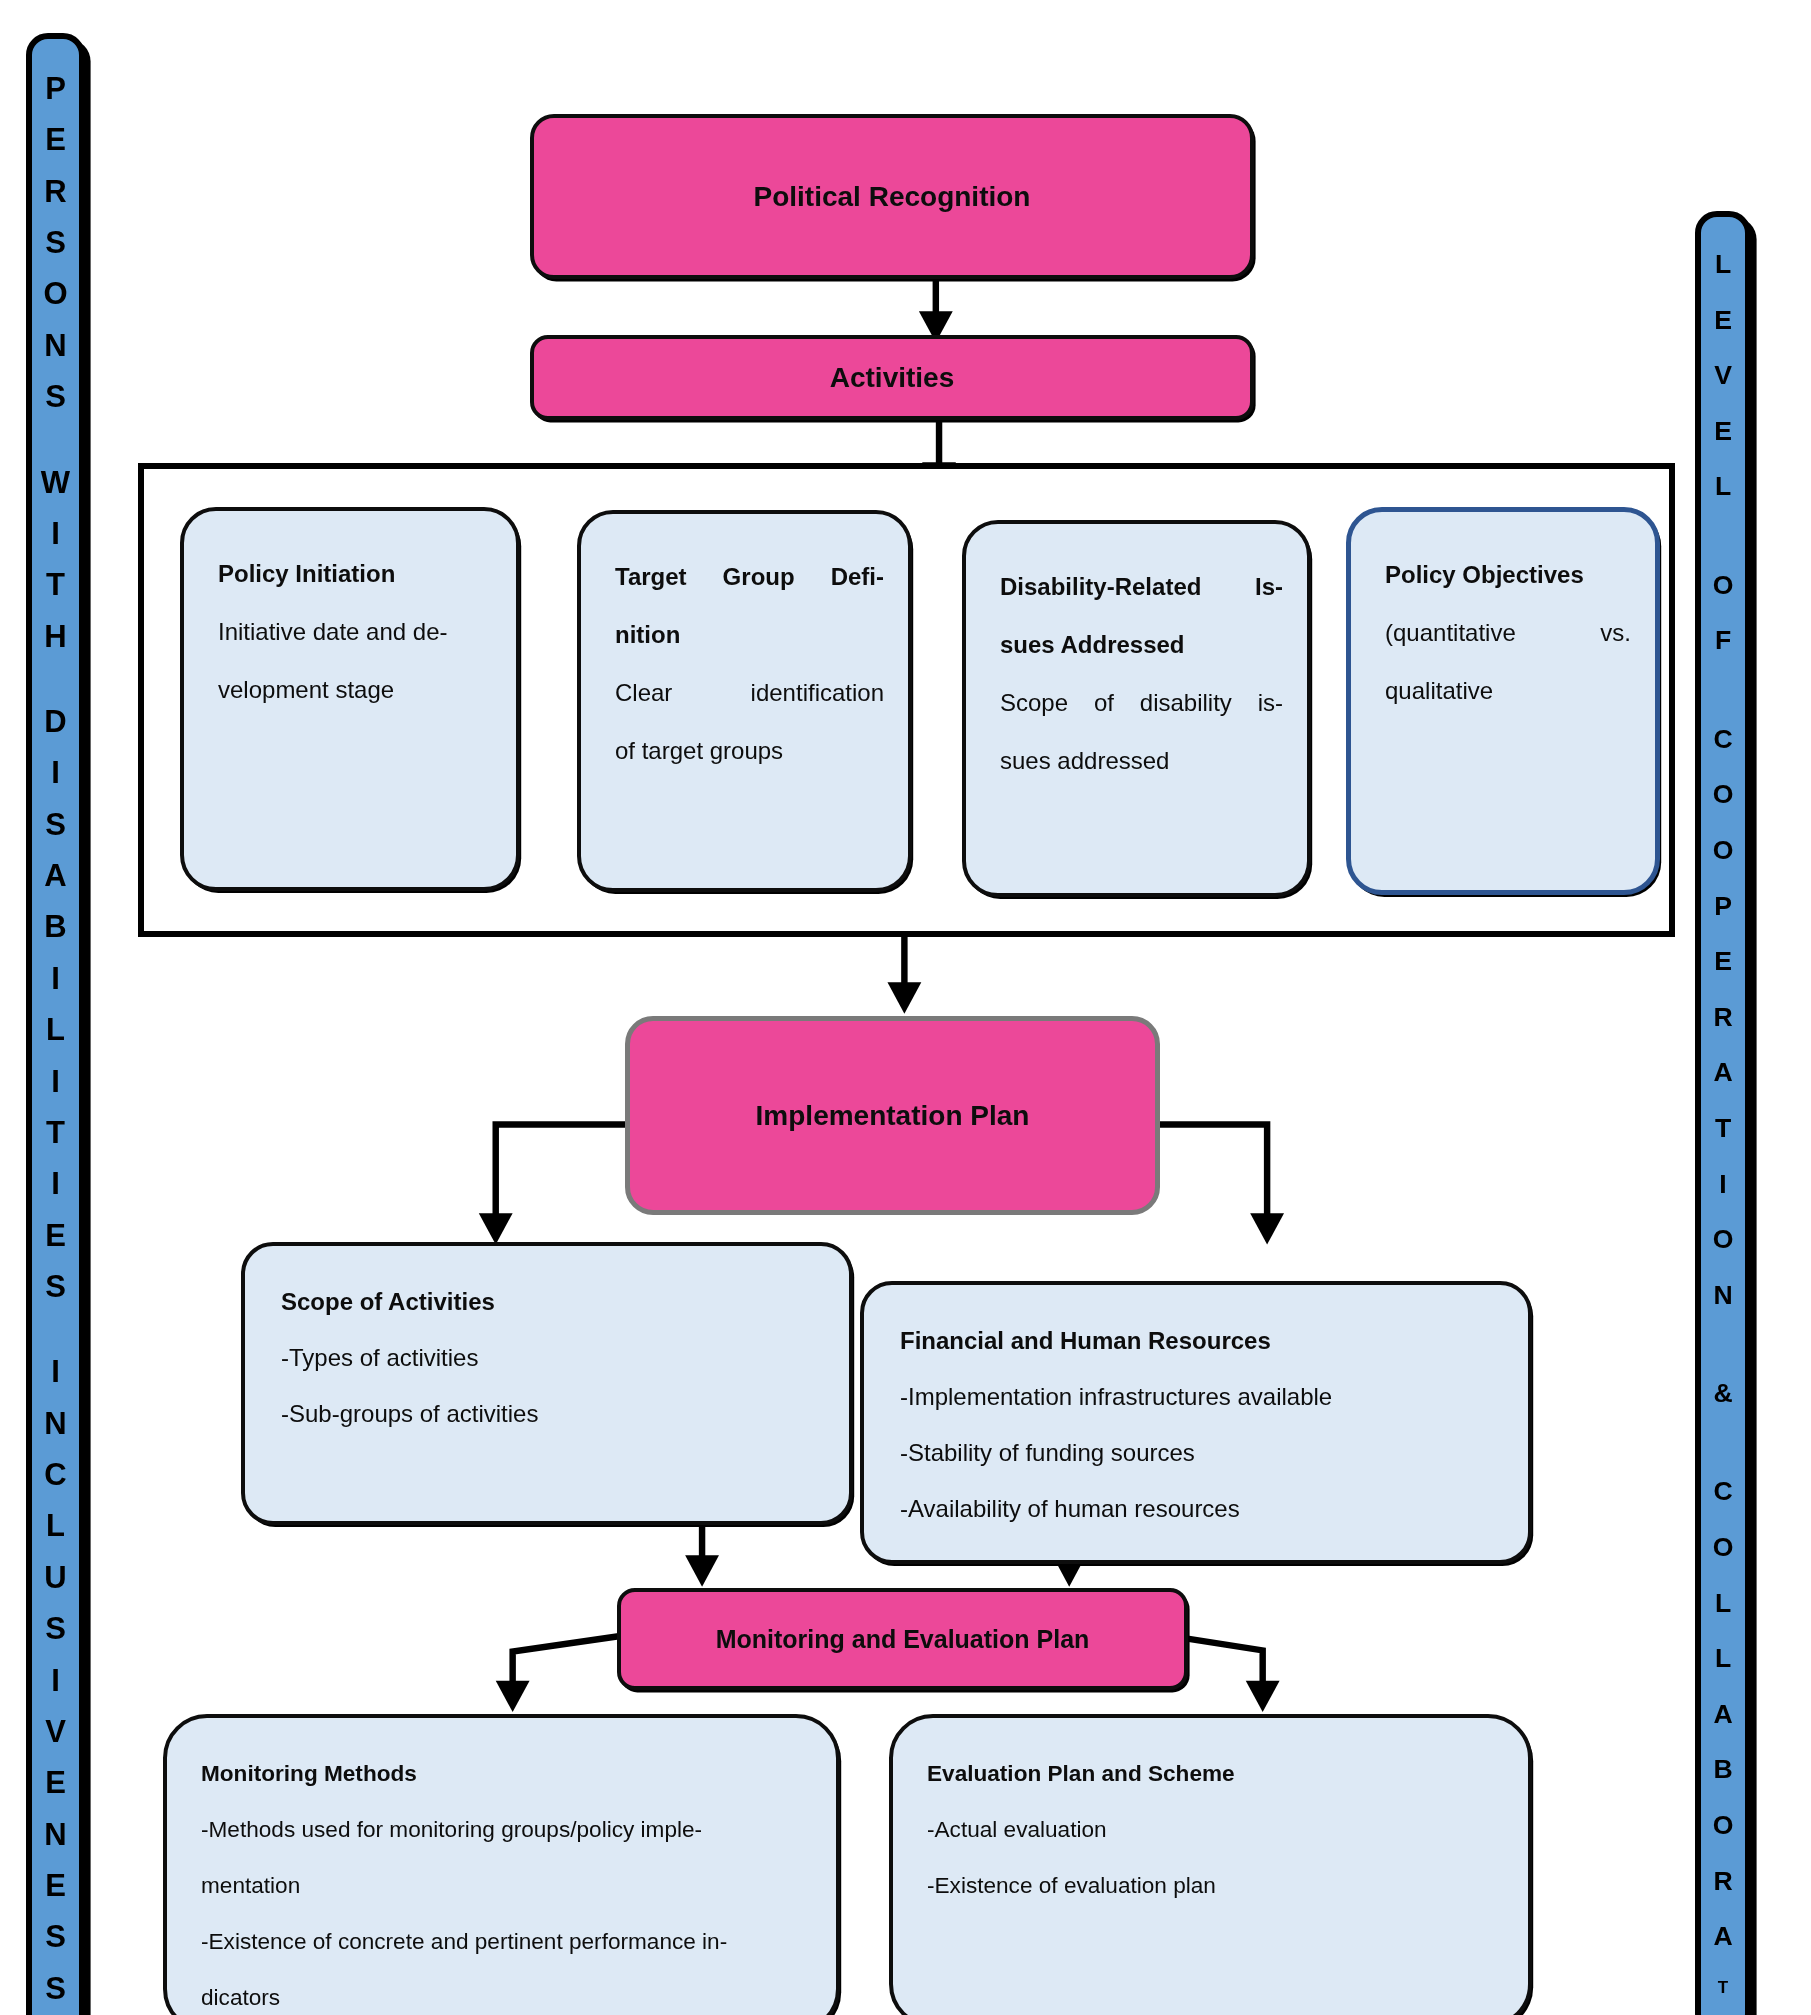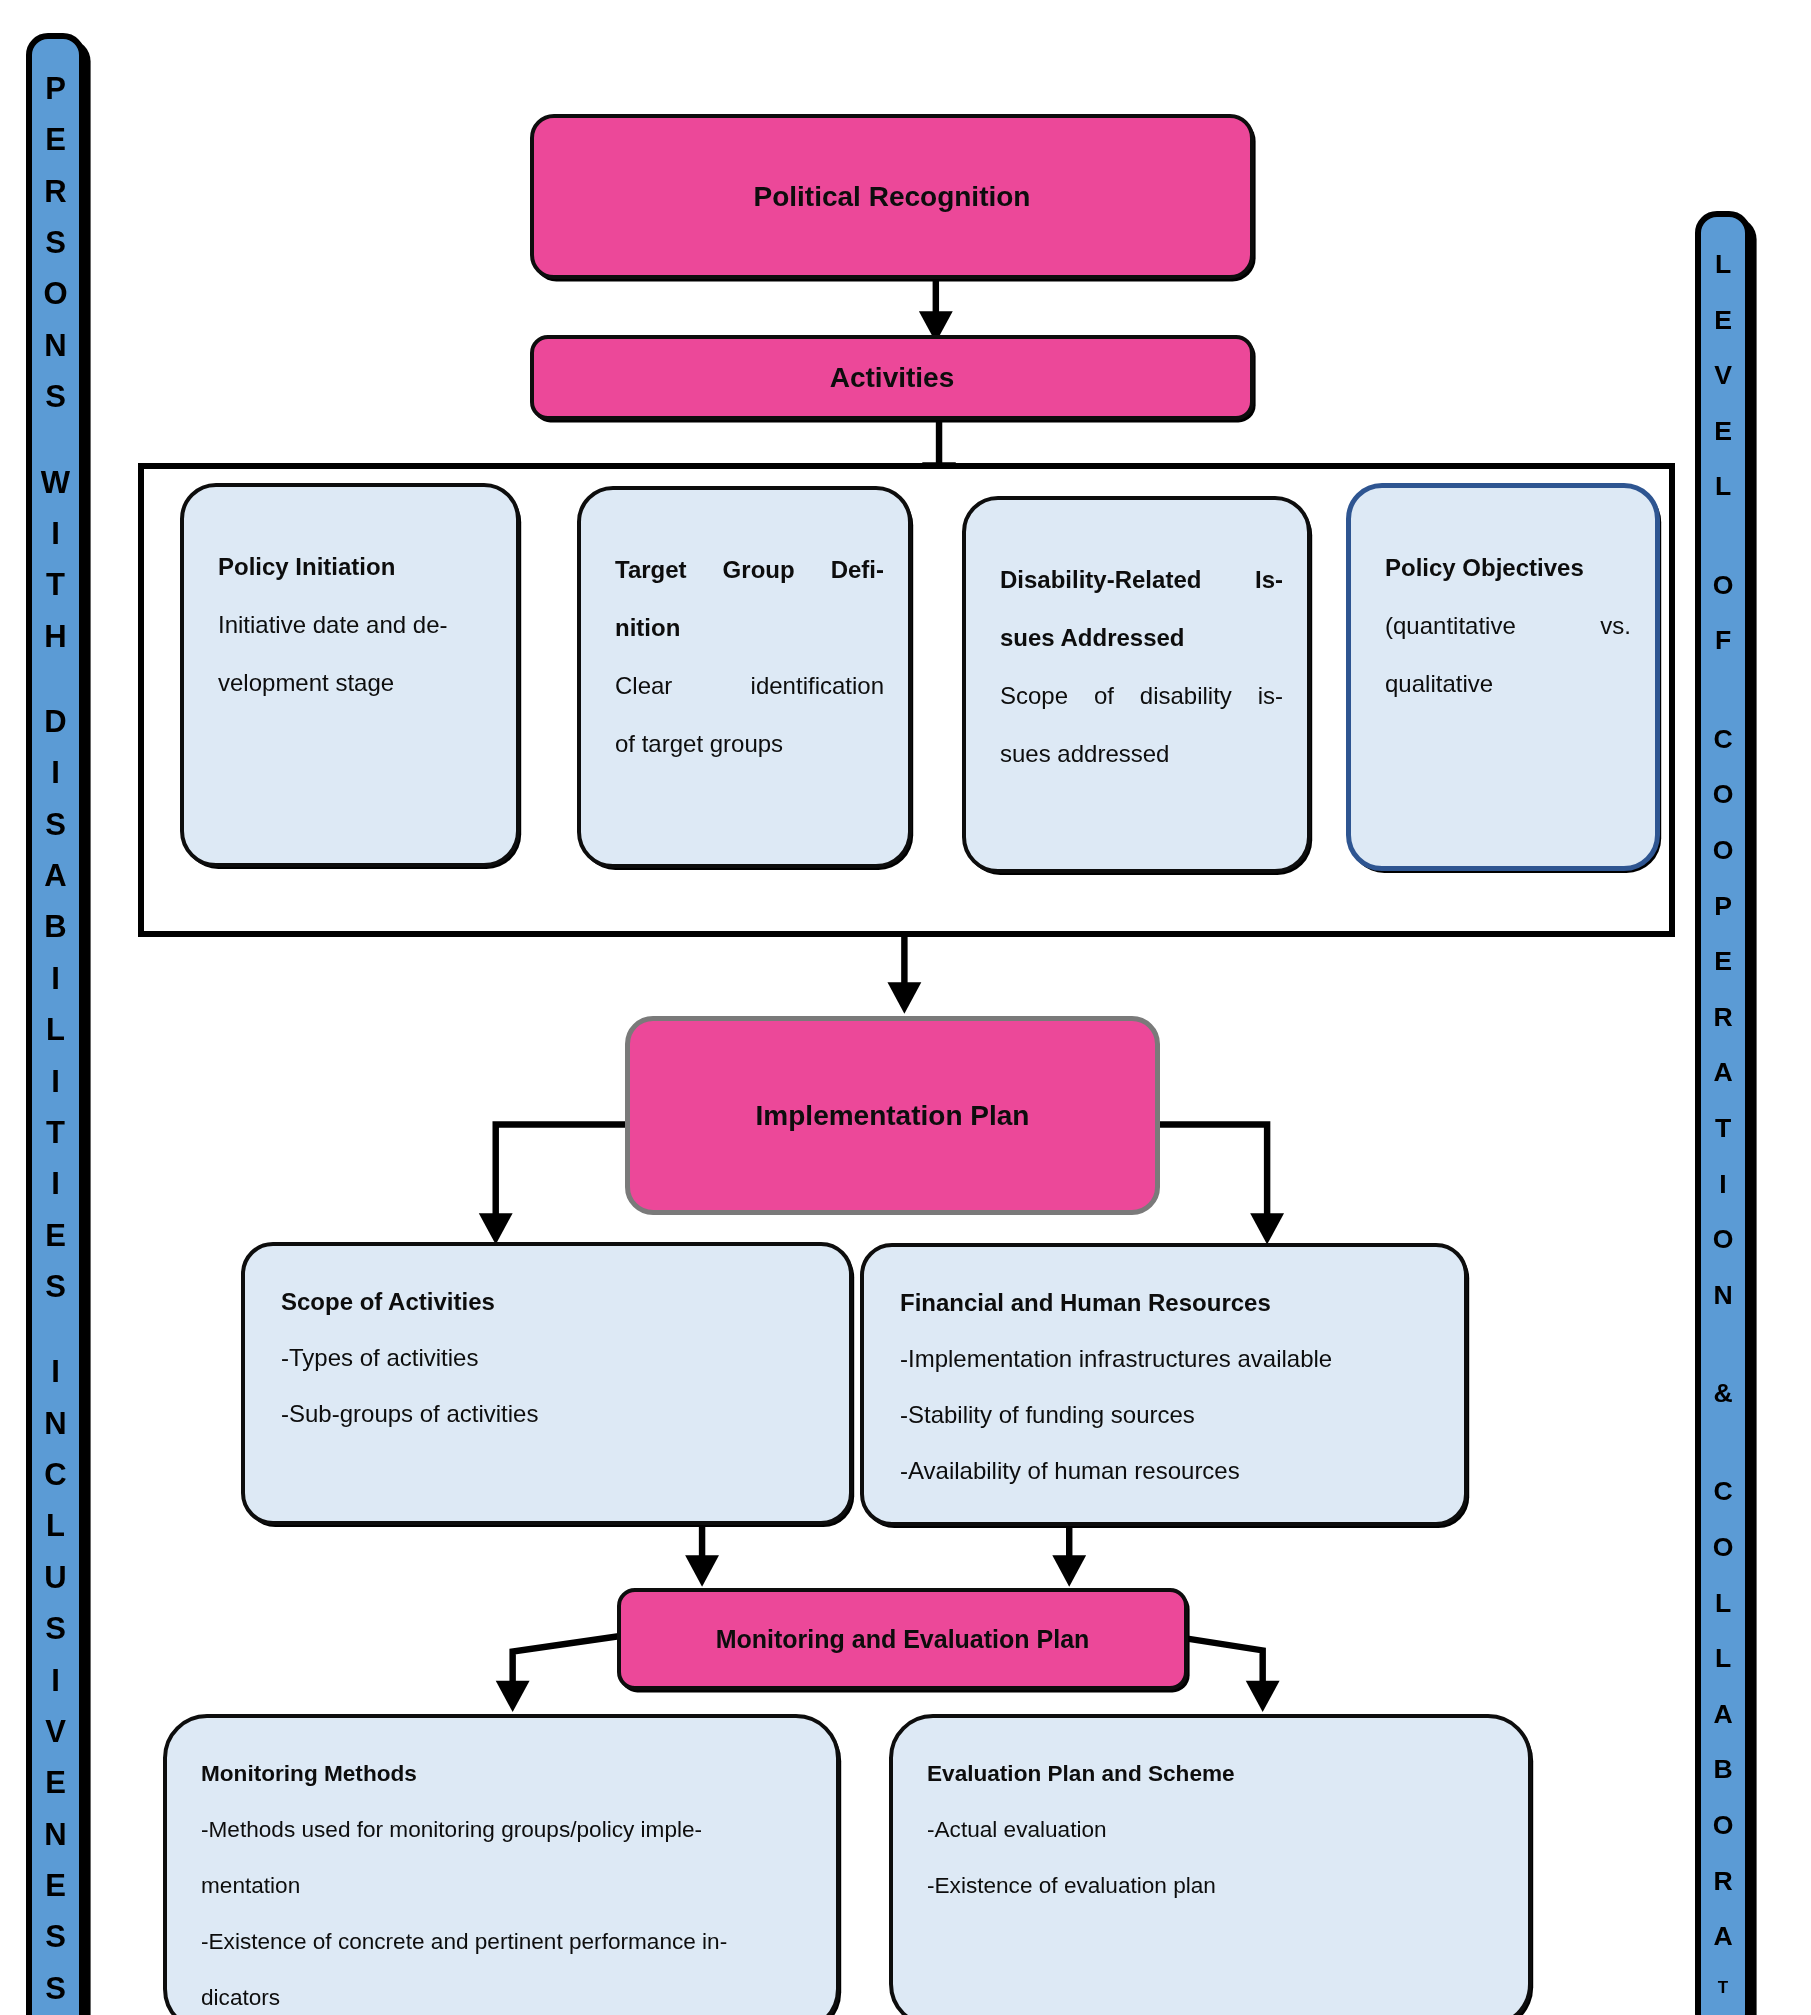--- a/index.html
+++ b/index.html
@@ -29,28 +29,28 @@
   #formulation{left:530px;top:335px;width:724px;height:85px;border-radius:18px;}
   #implementation{left:625px;top:1016px;width:535px;height:199px;border:5.6px solid #7a7a7a;border-radius:28px;box-shadow:none;}
   #me-plan{left:617px;top:1588px;width:571px;height:102px;font-size:25px;border-radius:18px;}
   
   #container{position:absolute;left:138px;top:463px;width:1537px;height:474px;border:6.4px solid #000;box-sizing:border-box;background:#fff;}
   
   .sbox,.dbox,.bbox{
     position:absolute;background:#dde9f5;border:4.4px solid #0d0d0d;box-sizing:border-box;
     box-shadow:2.4px 3.2px 0 -1.2px #000;
   }
-  .sbox{border-radius:36px;padding:51px 24px 0 34px;font-size:24px;line-height:58px;}
+  .sbox{border-radius:36px;padding:34px 24px 0 34px;font-size:24px;line-height:58px;margin-top:24px;}
   #b1{left:180px;top:483px;width:340px;height:384px;}
   #b2{left:577px;top:486px;width:335px;height:382px;}
   #b3{left:962px;top:496px;width:349px;height:377px;}
   #b4{left:1346px;top:483px;width:314px;height:388px;border:5.2px solid #2e5591;}
   .dbox{border-radius:32px;padding:28px 28px 0 36px;font-size:24px;line-height:56px;border-width:4.8px;}
   #scope{left:241px;top:1242px;width:612px;height:283px;}
-  #financial{left:860px;top:1243px;width:608px;height:283px;}
+  #financial{left:860px;top:1281px;width:672px;height:283px;}
   .bbox{border-radius:44px;padding:28px 32px 0 34px;font-size:22.6px;line-height:56px;border-width:4.8px;}
   #monitoring{left:163px;top:1714px;width:677px;height:319px;}
   #evaluation{left:889px;top:1714px;width:643px;height:314px;}
   .ln{white-space:pre;}
   .bold{font-weight:bold;}
   .jl{text-align:justify;text-align-last:justify;white-space:normal;}
   
   #wires{position:absolute;left:0;top:0;width:1812px;height:2097px;pointer-events:none;}
   #wires line,#wires polyline{stroke:#000;stroke-width:16;fill:none;}
   #wires polygon{fill:#000;stroke:none;}

